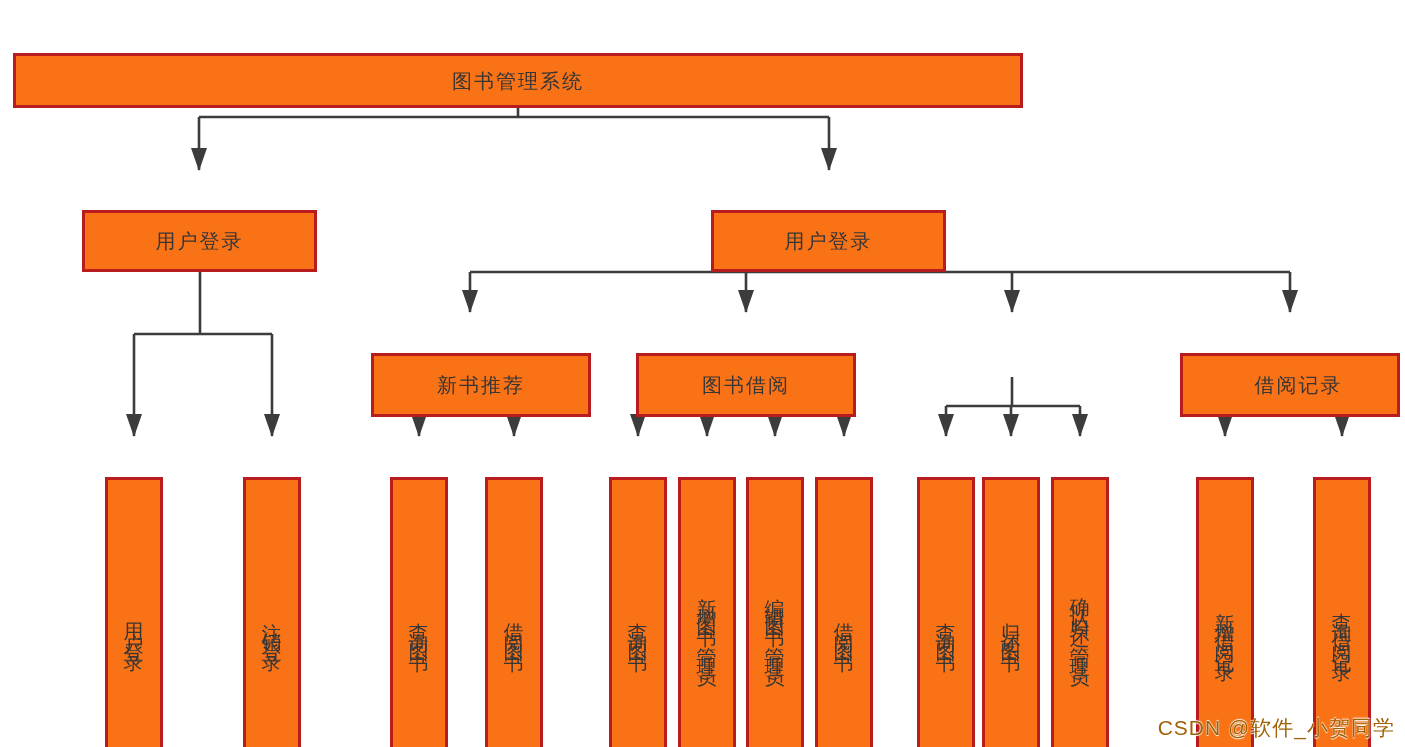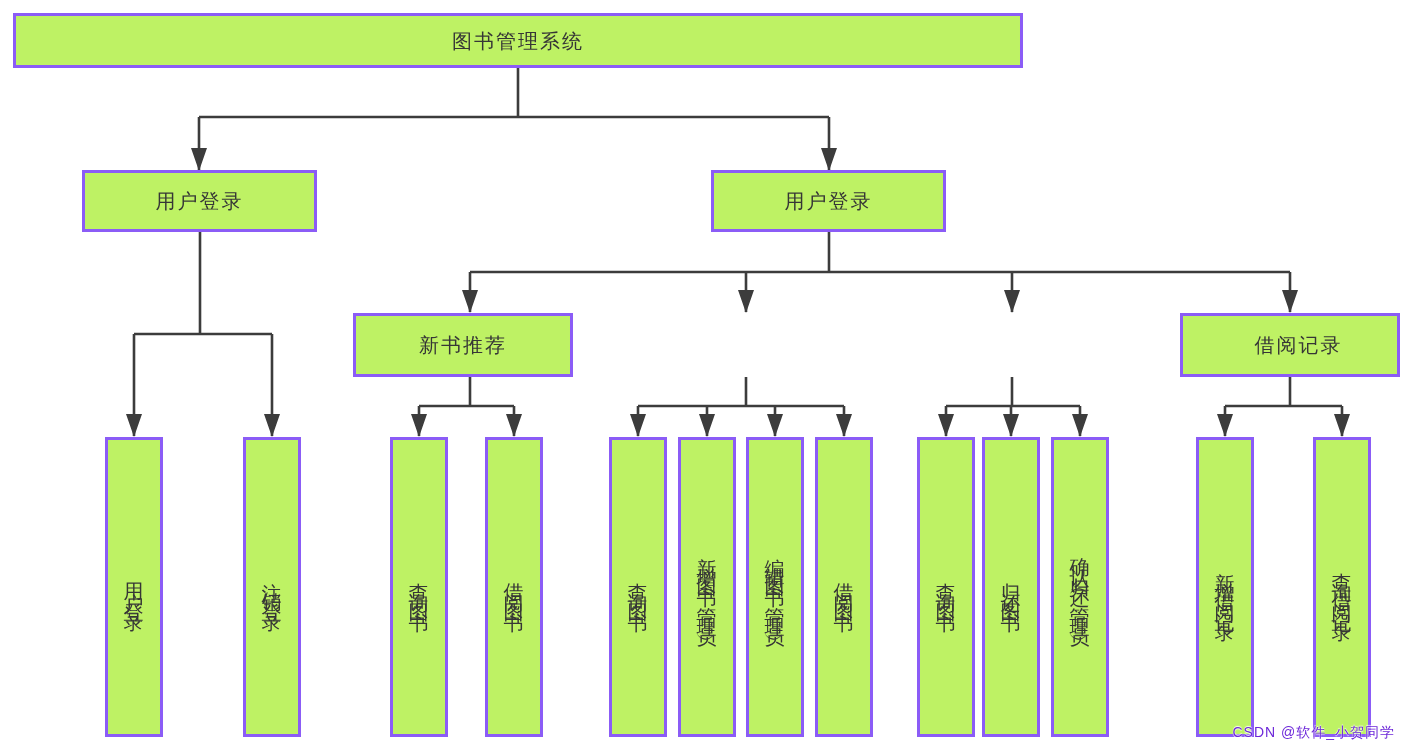--- a/index.html
+++ b/index.html
@@ -6,39 +6,40 @@
   .canvas{
     position:relative;
     width:1405px;height:747px;
     background:#ffffff;
     font-family:"Liberation Sans",sans-serif;
     overflow:hidden;
   }
   .wires{position:absolute;left:0;top:0;width:1405px;height:747px;}
   .node{
     position:absolute;box-sizing:border-box;
-    background:#bef264;border:3px solid #8b5cf6;
+    background:#f97316;border:3px solid #b91c1c;
     color:#363636;
     display:flex;align-items:center;justify-content:center;
     font-size:20px;letter-spacing:2px;
     line-height:1.2;
     z-index:2;
+    margin-top:40px;
   }
   .vnode{
     writing-mode:vertical-rl;
     letter-spacing:10px;
     width:58px;height:300px;top:437px;
     font-size:20px;
   }
   .root{left:13px;top:13px;width:1010px;height:55px;}
   .l2{height:62px;top:170px;width:235px;}
   .l3{height:64px;top:313px;width:220px;}
   .watermark{
     position:absolute;right:10px;bottom:5px;
-    font-size:14px;color:#6d28d9;letter-spacing:1px;
+    font-size:21px;color:#a16207;letter-spacing:1px;
     text-shadow:0 1px 1px #ffffff,0 -1px 1px #ffffff;
     z-index:3;
   }
 </style>
 </head>
 <body>
 
 <div class="canvas">
 
   <svg class="wires" viewBox="0 0 1405 747" xmlns="http://www.w3.org/2000/svg">
@@ -98,21 +99,22 @@
       M1072,414 h16 l-8,23 z
       M1217,414 h16 l-8,23 z
       M1334,414 h16 l-8,23 z"></path>
   </svg>
 
   <div class="node root">图书管理系统</div>
 
   <div class="node l2" style="left:82px;">用户登录</div>
   <div class="node l2" style="left:711px;">用户登录</div>
 
-  <div class="node l3" style="left:353px;">新书推荐</div>
+  <div class="node l3" style="left:371px;">新书推荐</div>
+  <div class="node l3" style="left:636px;">图书借阅</div>
   <div class="node l3" style="left:1180px;padding-left:17px;">借阅记录</div>
 
   <div class="node vnode" style="left:105px;">用户登录</div>
   <div class="node vnode" style="left:243px;">注销登录</div>
 
   <div class="node vnode" style="left:390px;">查询图书</div>
   <div class="node vnode" style="left:485px;">借阅图书</div>
 
   <div class="node vnode" style="left:609px;">查询图书</div>
   <div class="node vnode" style="left:678px;">新增图书（管理员）</div>

